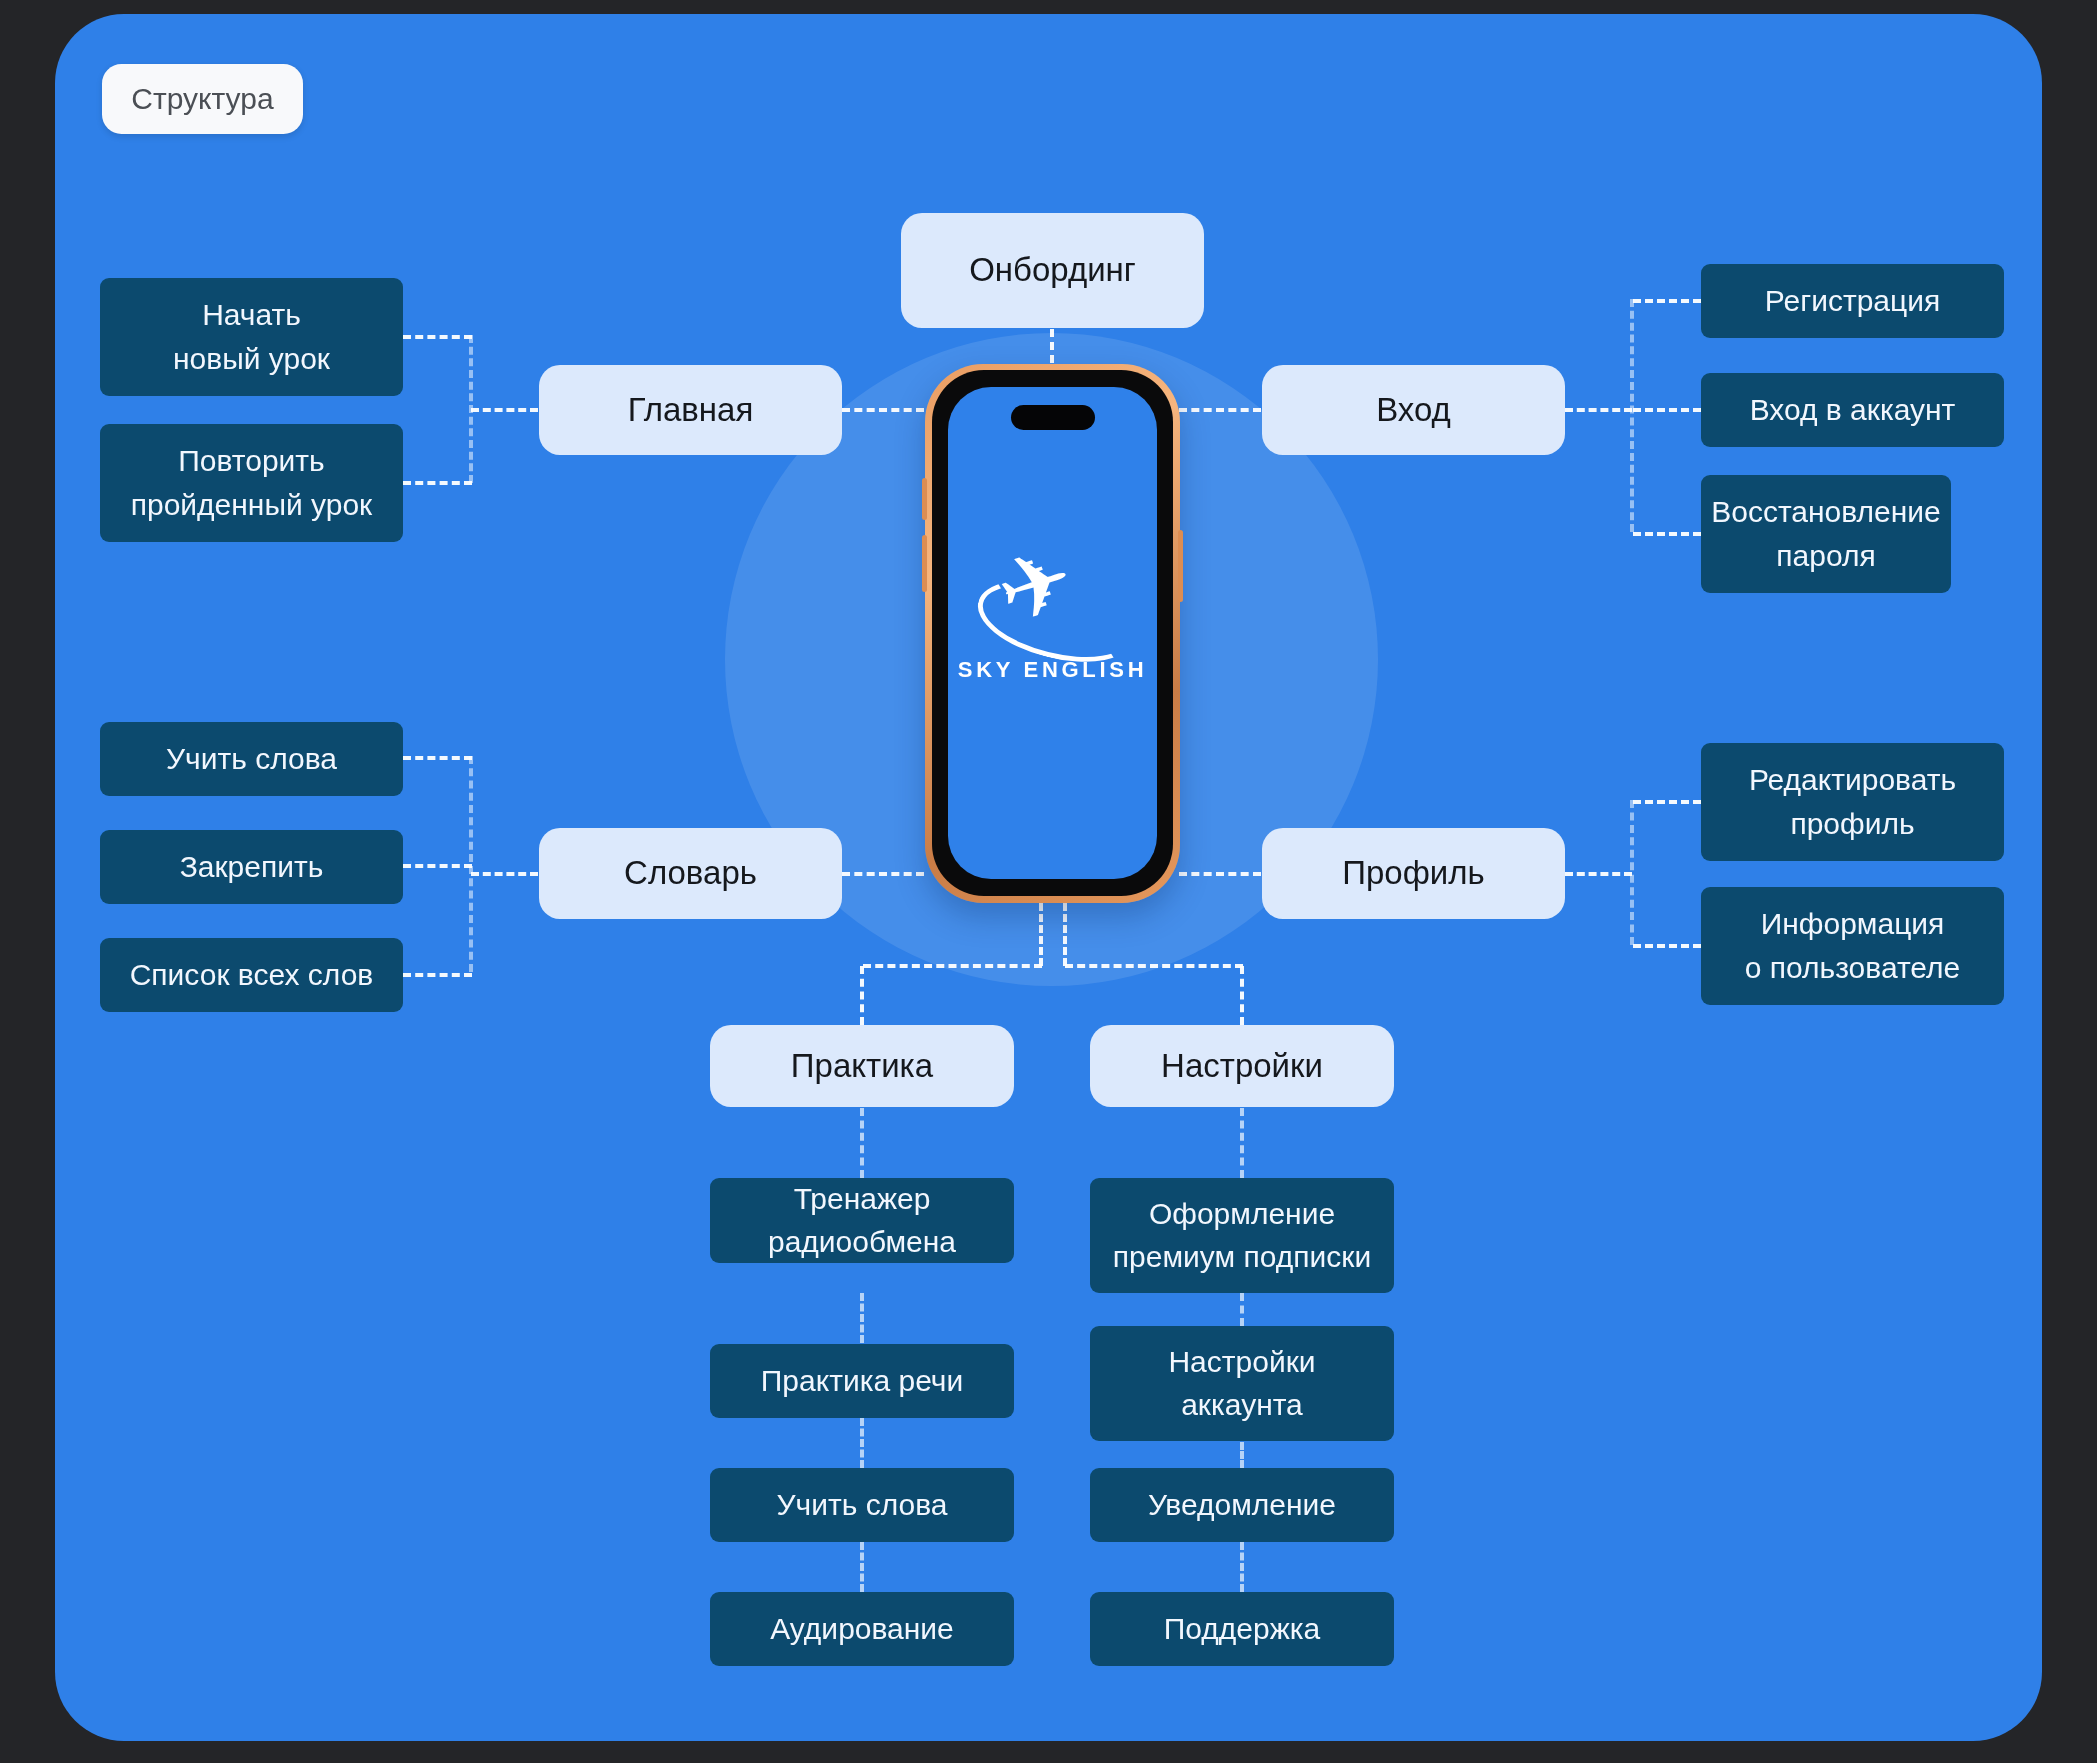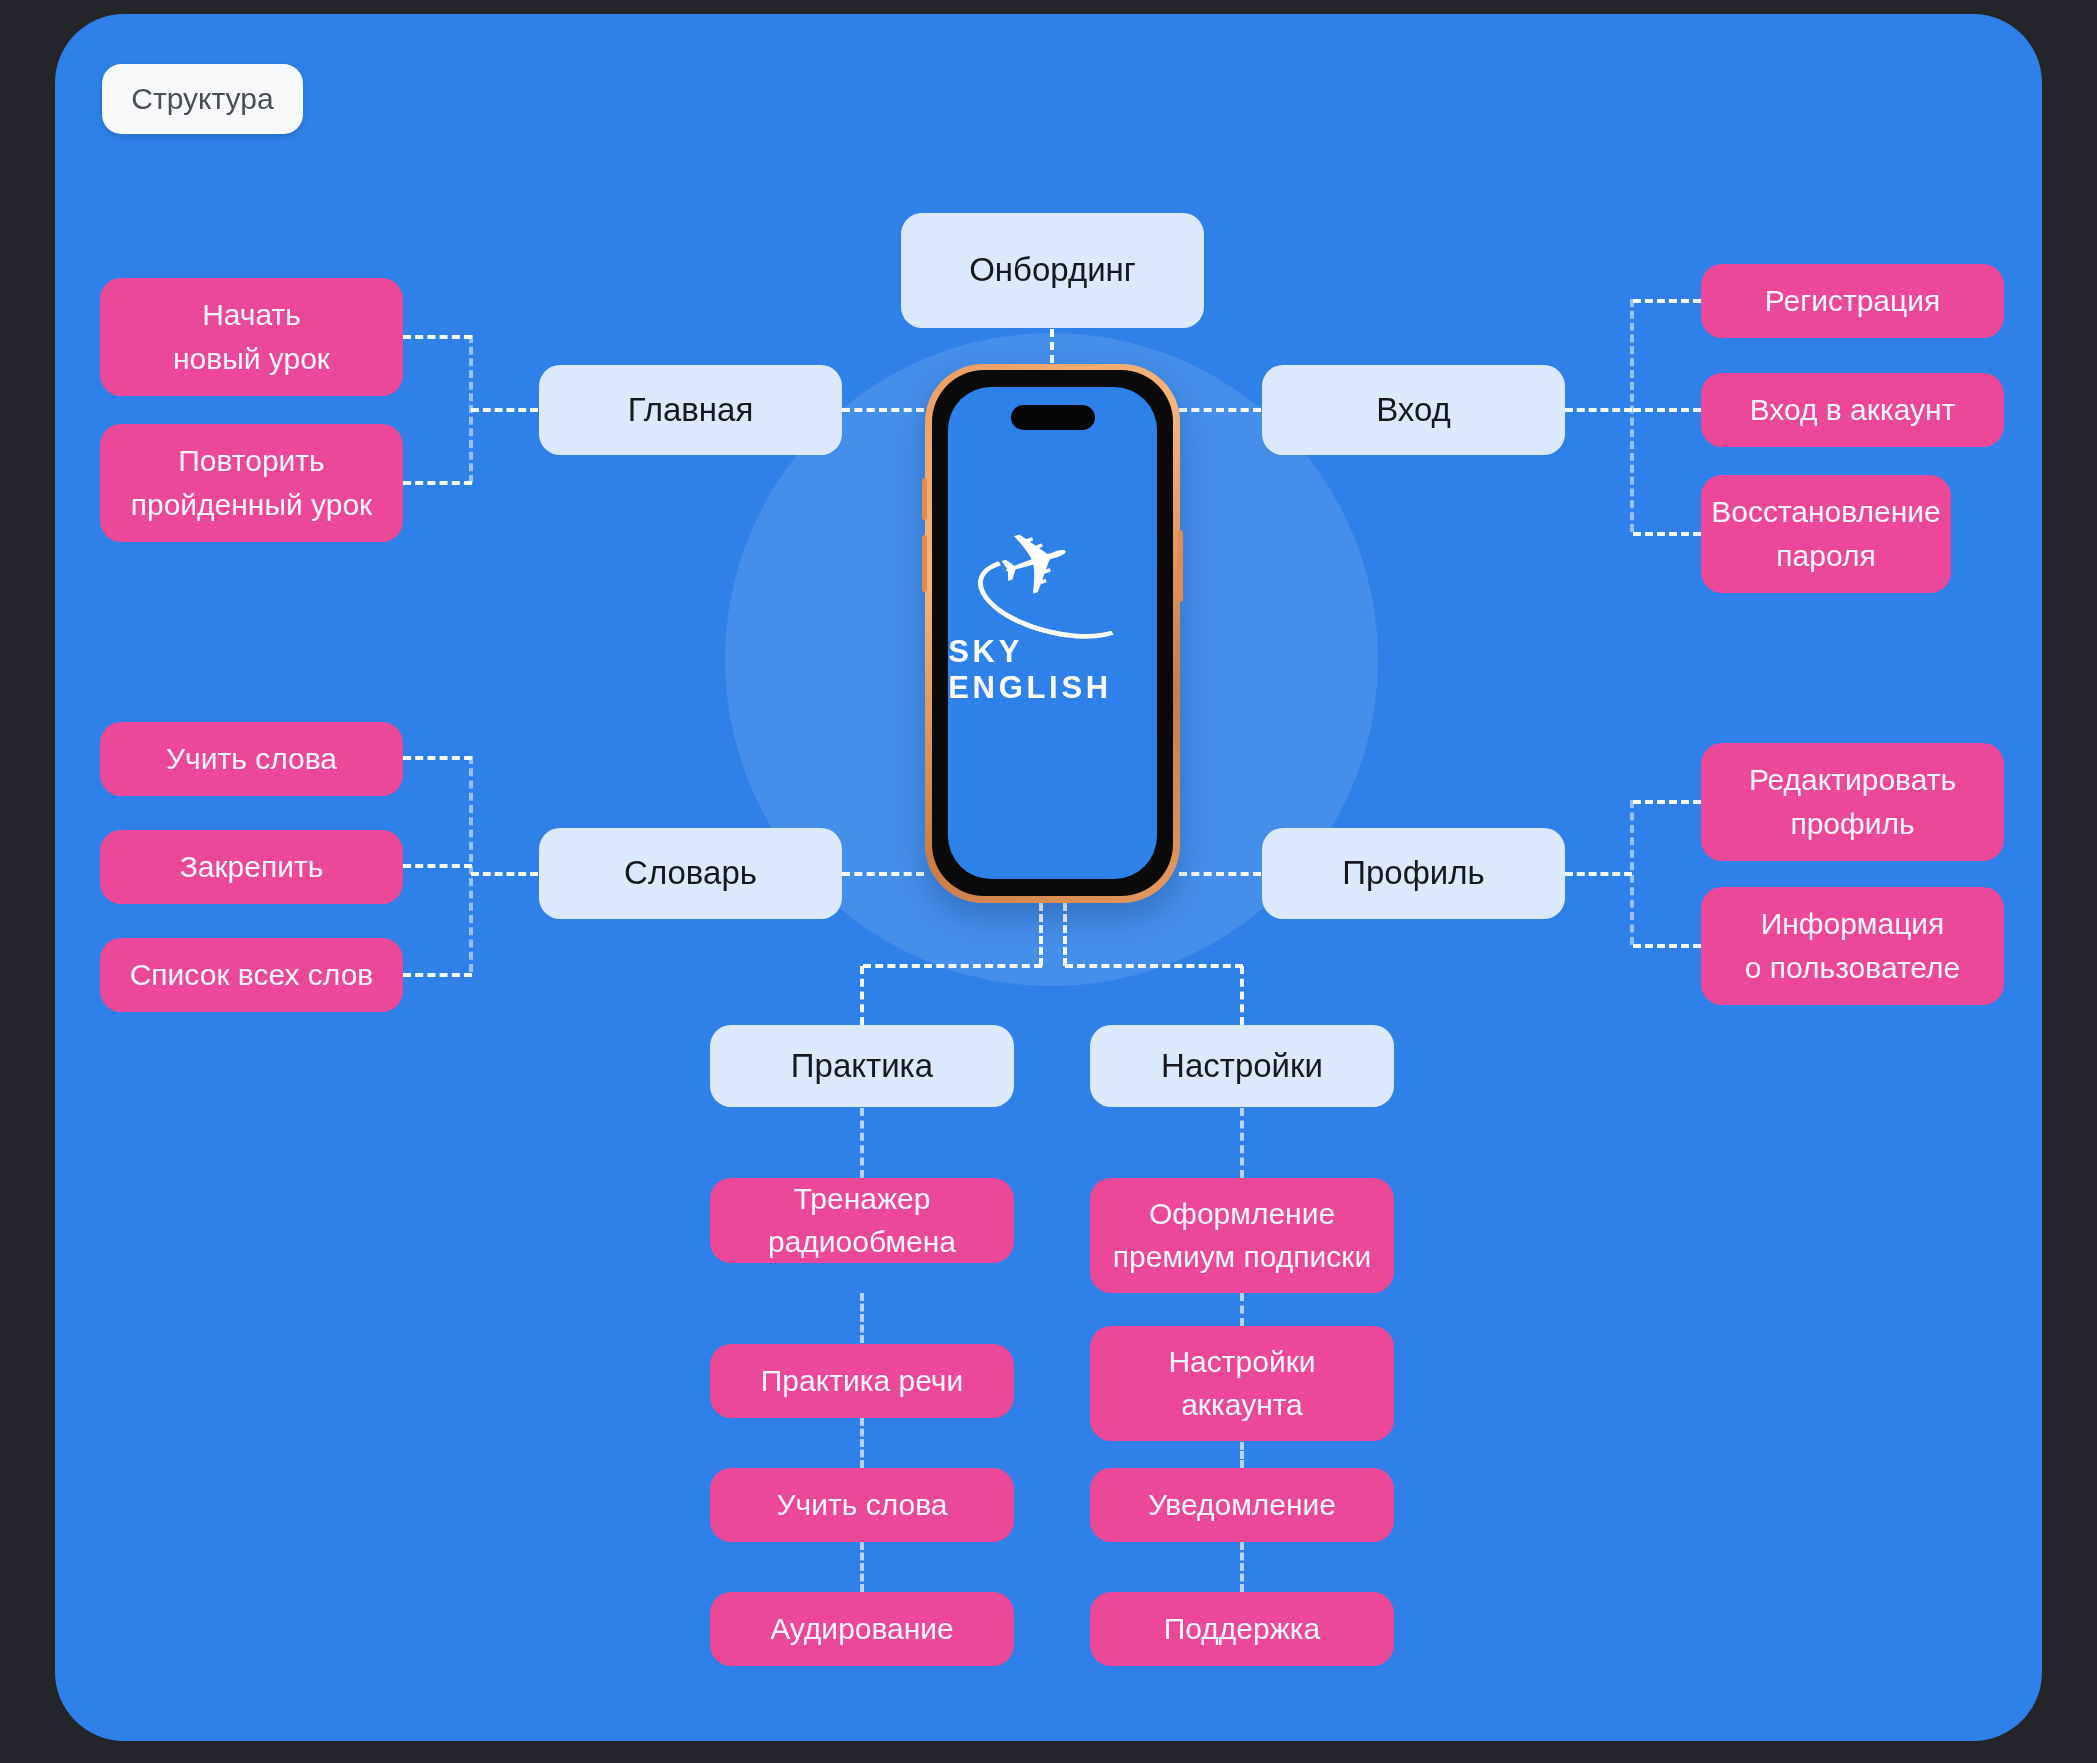--- a/index.html
+++ b/index.html
@@ -1,37 +1,37 @@
 <!DOCTYPE html>
 <html style="font-size:12px"><head>
 <meta charset="utf-8">
 <style>
   html,body{margin:0;padding:0;background:#242528;}
   body{width:2097px;height:1763px;position:relative;font-family:"Liberation Sans","DejaVu Sans",sans-serif;}
   .stage{position:absolute;left:55px;top:13.5px;width:1987px;height:1727px;background:#2F80E8;border-radius:69px;overflow:hidden;}
   .circle{position:absolute;left:670px;top:319px;width:653px;height:653px;border-radius:50%;background:rgba(255,255,255,0.11);z-index:0;}
   .badge{position:absolute;left:47px;top:50px;width:201px;height:70px;background:#F8F9FB;border-radius:19.5px;display:flex;align-items:center;justify-content:center;font-size:30px;color:#4B4F55;box-shadow:0 2.2px 6px rgba(0,0,0,.12);z-index:4;}
   .pbox{position:absolute;background:#DCE9FC;border-radius:21px;display:flex;align-items:center;justify-content:center;font-size:33px;font-weight:500;color:#15181D;z-index:2;text-align:center;}
-  .cbox{position:absolute;background:#ec4899;border-radius:21px;display:flex;align-items:center;justify-content:center;font-size:30px;color:#F2F7FE;z-index:2;text-align:center;white-space:pre-line;line-height:1.45;padding:0 10.5px;box-sizing:border-box;}
+  .cbox{position:absolute;background:#0c4a6e;border-radius:9px;display:flex;align-items:center;justify-content:center;font-size:30px;color:#F2F7FE;z-index:2;text-align:center;white-space:pre-line;line-height:1.45;padding:0 10.5px;box-sizing:border-box;}
   .hl{position:absolute;height:0;border-top:4.5px dashed rgba(255,255,255,0.95);z-index:1;}
   .vl{position:absolute;width:0;border-left:4.5px dashed rgba(255,255,255,0.95);z-index:1;}
   .soft{border-color:rgba(255,255,255,0.5);}
   .mid{border-color:rgba(255,255,255,0.65);}
   
   .phone{position:absolute;left:870px;top:350px;width:255px;height:539px;z-index:3;}
   .frame{position:absolute;inset:0;border-radius:58px;background:linear-gradient(145deg,#e99d63 0%,#f6b57e 30%,#c97c46 70%,#e6995d 100%);box-shadow:0 13.5px 30px rgba(0,30,80,.25);}
   .bezel{position:absolute;left:6.7px;top:6.7px;right:6.7px;bottom:6.7px;border-radius:52px;background:#0a0a0b;}
   .screen{position:absolute;left:16.5px;top:16.5px;right:16.5px;bottom:16.5px;border-radius:43px;background:#2F81EA;display:flex;flex-direction:column;align-items:center;justify-content:center;}
   .island{position:absolute;left:50%;top:18px;transform:translateX(-50%);width:84px;height:25.5px;border-radius:12.7px;background:#050506;}
   .sbtn{position:absolute;width:5.2px;border-radius:3px;background:#dd8d52;}
   .logo{display:flex;flex-direction:column;align-items:center;transform:translateY(-21px);}
   .planewrap{position:relative;width:165px;height:112px;}
   .plane{position:absolute;left:28.5px;top:1.5px;font-family:"DejaVu Sans",sans-serif;font-size:88px;color:#fff;transform:rotate(-18deg);line-height:1;}
   .swoosh{position:absolute;left:6px;top:43px;width:150px;height:64px;border:5.2px solid transparent;border-bottom-color:#fff;border-left-color:#fff;border-radius:50%;transform:rotate(14deg);}
-  .brand{font-size:31px;font-weight:700;letter-spacing:3.7px;color:#fff;margin-top:4.5px;}
+  .brand{font-size:22px;font-weight:700;letter-spacing:3.7px;color:#fff;margin-top:4.5px;}
 </style>
 </head>
 <body>
 
 <div class="stage">
 
   <div class="circle"></div>
 
   <div class="badge">Структура</div>
 

